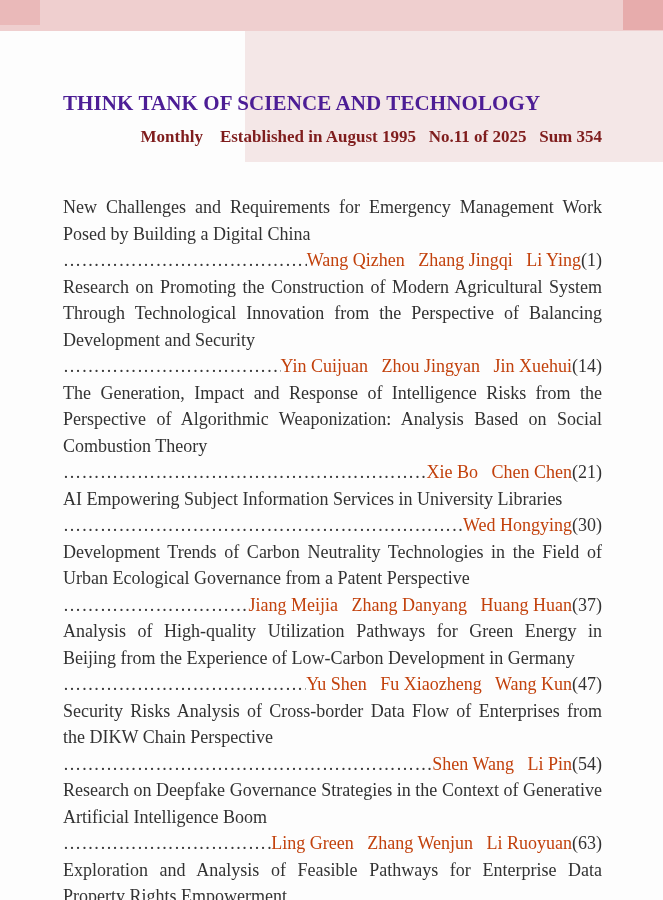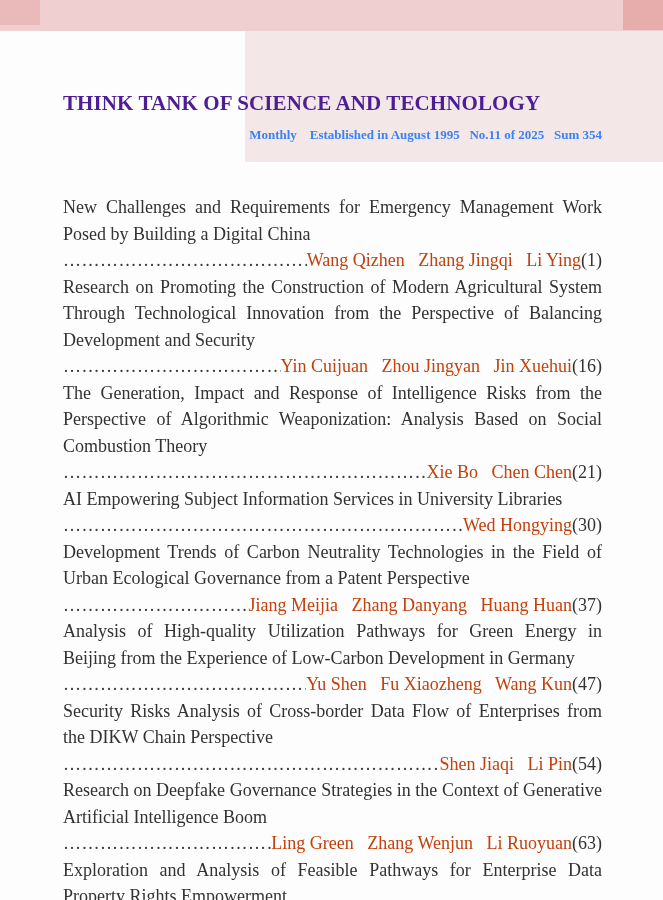--- a/index.html
+++ b/index.html
@@ -55,23 +55,23 @@
     font-size: 21px;
     font-weight: bold;
     letter-spacing: 0.1px;
     color: #4c1d95;
     white-space: nowrap;
   }
   .issue-info {
     position: absolute;
     right: 61px;
     top: 127px;
-    font-size: 13px;
+    font-size: 17px;
     font-weight: bold;
-    color: #3b82f6;
+    color: #7f1d1d;
     white-space: pre;
   }
 
   
   .toc {
     position: absolute;
     left: 63px;
     top: 194px;
     width: 539px;
     font-size: 18px;
@@ -128,21 +128,21 @@
       <span class="authors">Wang Qizhen   Zhang Jingqi   Li Ying</span>
       <span class="page-num">(1)</span>
     </div>
   </div>
 
   <div class="entry">
     <p class="entry-title">Research on Promoting the Construction of Modern Agricultural System Through Technological Innovation from the Perspective of Balancing Development and Security</p>
     <div class="entry-leader">
       <span class="dots">………………………………………………………………………………………………………………………………………………………………………………………………………………………………………………</span>
       <span class="authors">Yin Cuijuan   Zhou Jingyan   Jin Xuehui</span>
-      <span class="page-num">(16)</span>
+      <span class="page-num">(14)</span>
     </div>
   </div>
 
   <div class="entry">
     <p class="entry-title">The Generation, Impact and Response of Intelligence Risks from the Perspective of Algorithmic Weaponization: Analysis Based on Social Combustion Theory</p>
     <div class="entry-leader">
       <span class="dots">………………………………………………………………………………………………………………………………………………………………………………………………………………………………………………</span>
       <span class="authors">Xie Bo   Chen Chen</span>
       <span class="page-num">(21)</span>
     </div>
@@ -172,21 +172,21 @@
       <span class="dots">………………………………………………………………………………………………………………………………………………………………………………………………………………………………………………</span>
       <span class="authors">Yu Shen   Fu Xiaozheng   Wang Kun</span>
       <span class="page-num">(47)</span>
     </div>
   </div>
 
   <div class="entry">
     <p class="entry-title">Security Risks Analysis of Cross-border Data Flow of Enterprises from the DIKW Chain Perspective</p>
     <div class="entry-leader">
       <span class="dots">………………………………………………………………………………………………………………………………………………………………………………………………………………………………………………</span>
-      <span class="authors">Shen Jiaqi   Li Pin</span>
+      <span class="authors">Shen Wang   Li Pin</span>
       <span class="page-num">(54)</span>
     </div>
   </div>
 
   <div class="entry">
     <p class="entry-title">Research on Deepfake Governance Strategies in the Context of Generative Artificial Intelligence Boom</p>
     <div class="entry-leader">
       <span class="dots">………………………………………………………………………………………………………………………………………………………………………………………………………………………………………………</span>
       <span class="authors">Ling Green   Zhang Wenjun   Li Ruoyuan</span>
       <span class="page-num">(63)</span>

